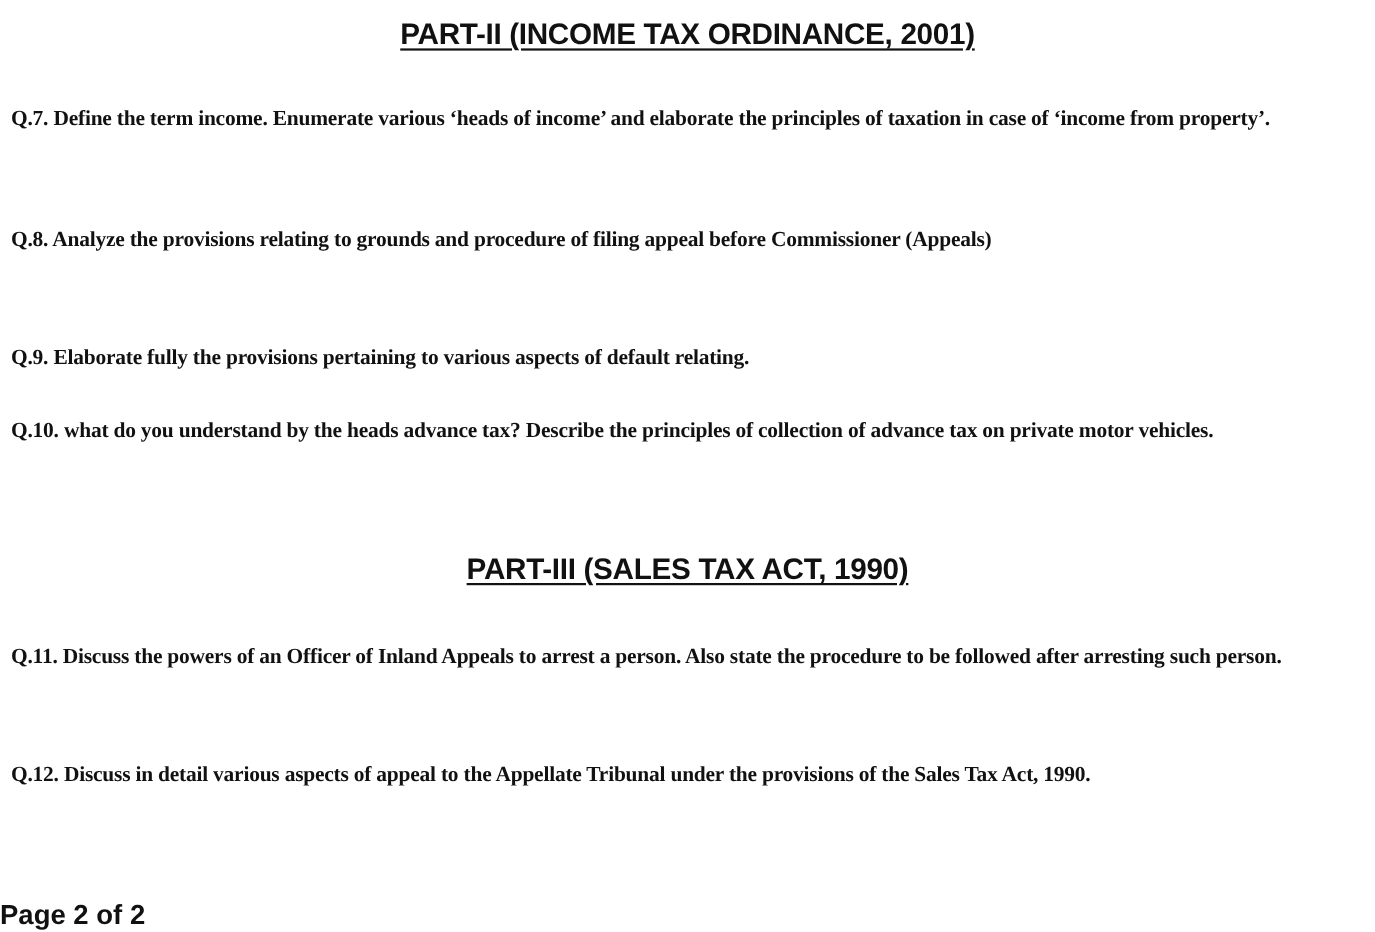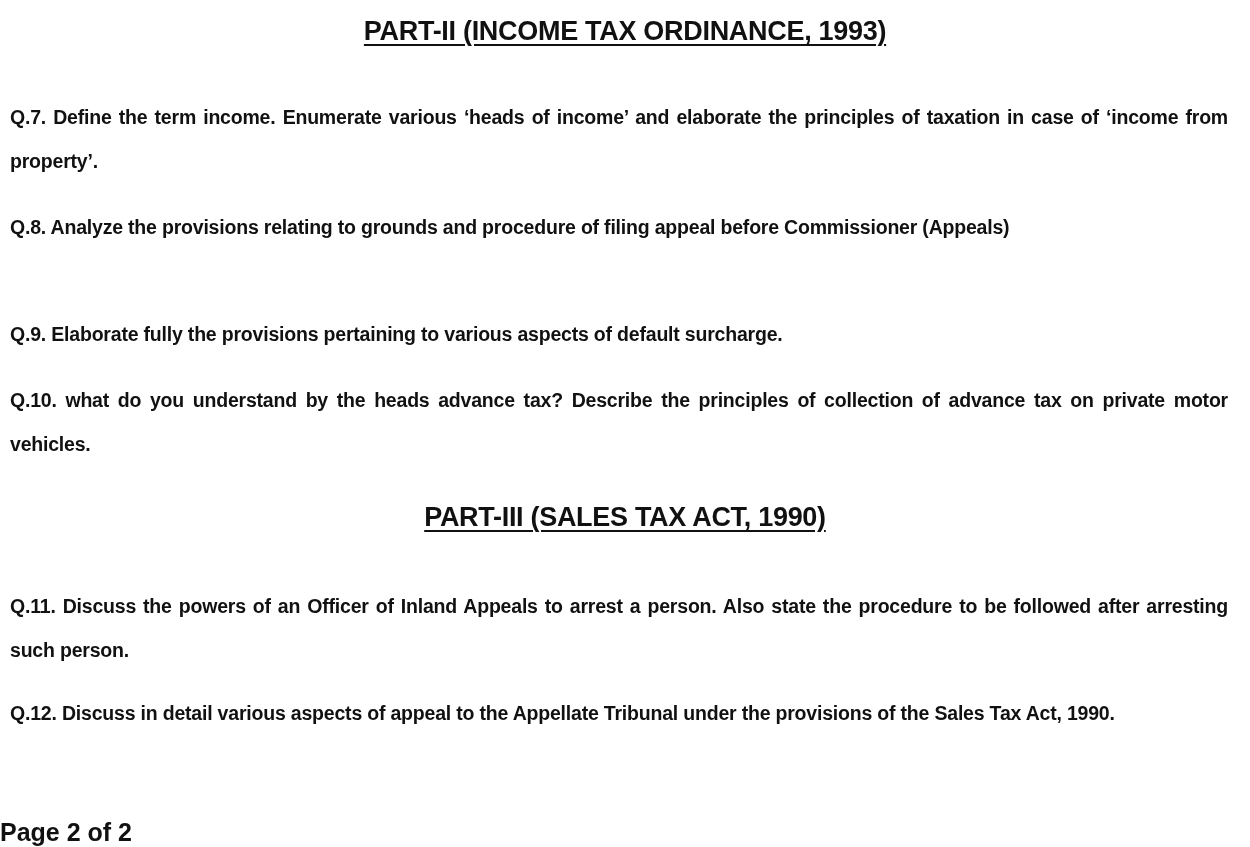--- a/index.html
+++ b/index.html
@@ -5,39 +5,39 @@
   html, body { margin: 0; padding: 0; background: #ffffff; }
   body { width: 1250px; height: 847px; position: relative; overflow: hidden; color: #111; }
   .heading {
     position: absolute; left: 0; width: 1250px; text-align: center;
     font-family: "Liberation Sans", sans-serif; font-weight: bold;
     font-size: 27px; letter-spacing: -0.3px;
   }
   .heading span { text-decoration: underline; text-underline-offset: 4px; text-decoration-thickness: 2px; }
   .q {
     position: absolute; left: 10px; width: 1218px;
-    font-family: Liberation Sans, sans-serif; font-weight: bold;
-    font-size: 19.5px; line-height: 44px; text-align: justify;
+    font-family: Liberation Serif, serif; font-weight: bold;
+    font-size: 19.5px; line-height: 28px; text-align: justify;
     letter-spacing: -0.2px;
   }
   .footer {
     position: absolute; left: 0; width: 1204px; text-align: left; top: 806px;
     font-family: "Liberation Sans", sans-serif; font-weight: bold; font-size: 25px; margin-top: 12px;
   }
 </style>
 </head>
 <body>
 
 <div class="heading" style="top:16px;">
-  <span>PART-II (INCOME TAX ORDINANCE, 1993)</span>
+  <span>PART-II (INCOME TAX ORDINANCE, 2001)</span>
 </div>
 
 <div class="q" style="top:95px;">Q.7. Define the term income. Enumerate various ‘heads of income’ and elaborate the principles of taxation in case of ‘income from property’.</div>
 <div class="q" style="top:205px;">Q.8. Analyze the provisions relating to grounds and procedure of filing appeal before Commissioner (Appeals)</div>
-<div class="q" style="top:312px;">Q.9. Elaborate fully the provisions pertaining to various aspects of default surcharge.</div>
+<div class="q" style="top:312px;">Q.9. Elaborate fully the provisions pertaining to various aspects of default relating.</div>
 <div class="q" style="top:378px;">Q.10. what do you understand by the heads advance tax? Describe the principles of collection of advance tax on private motor vehicles.</div>
 
 <div class="heading" style="top:502px;">
   <span>PART-III (SALES TAX ACT, 1990)</span>
 </div>
 
 <div class="q" style="top:584px;">Q.11. Discuss the powers of an Officer of Inland Appeals to arrest a person. Also state the procedure to be followed after arresting such person.</div>
 <div class="q" style="top:691px;">Q.12. Discuss in detail various aspects of appeal to the Appellate Tribunal under the provisions of the Sales Tax Act, 1990.</div>
 
 <div class="footer">Page 2 of 2</div>

